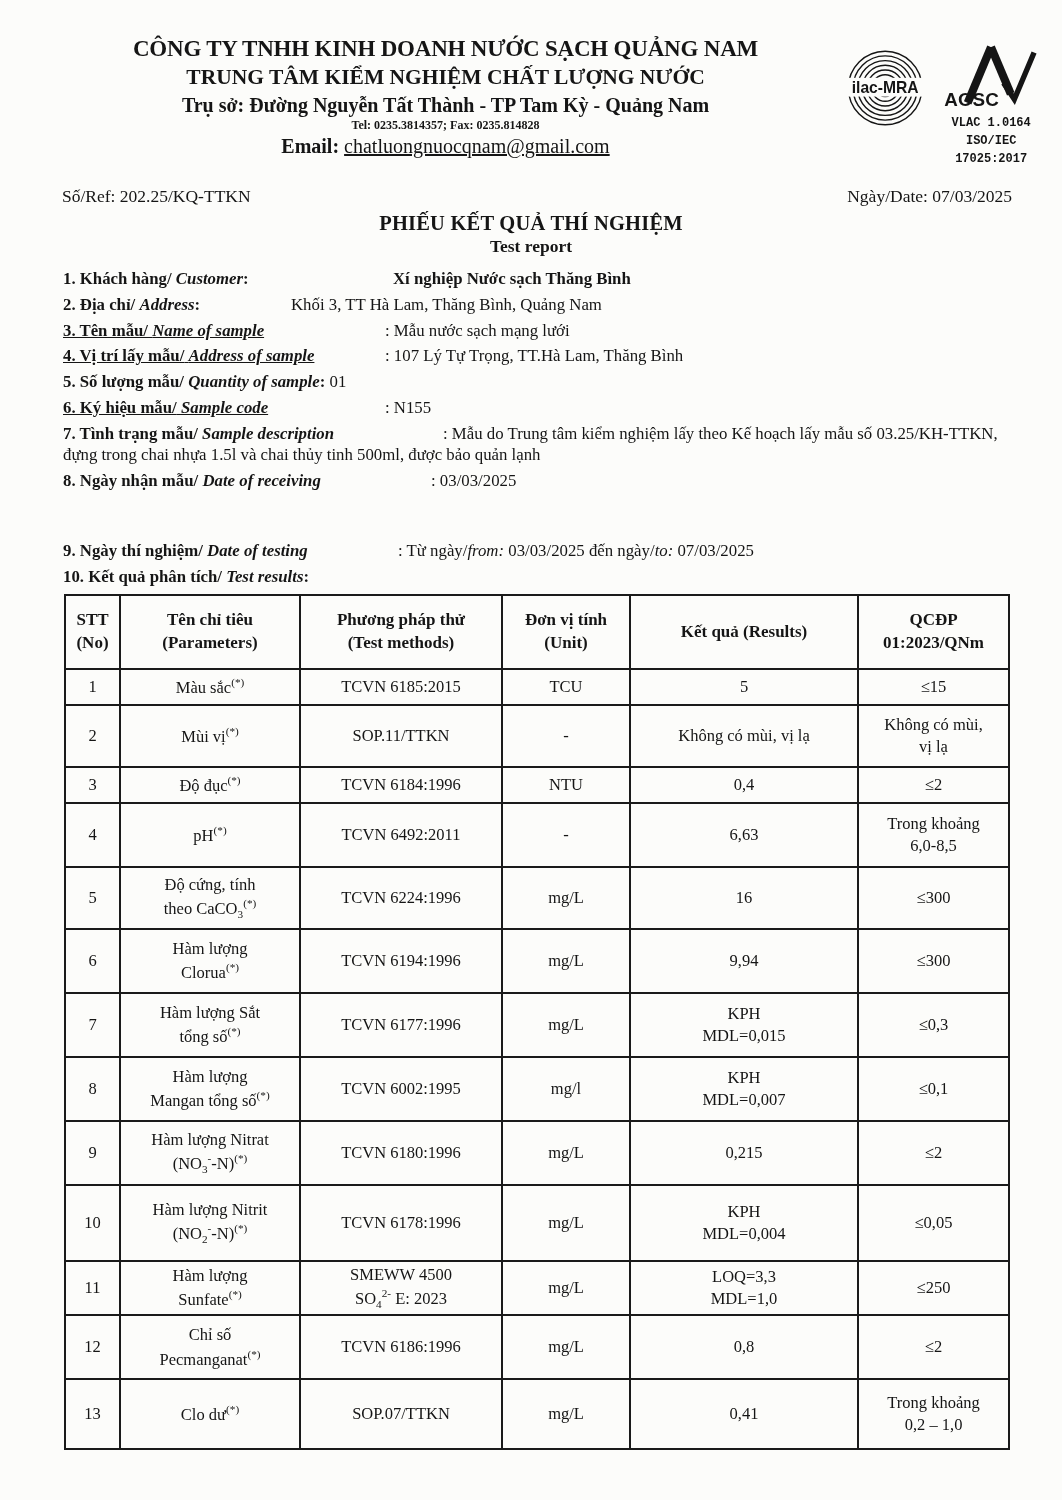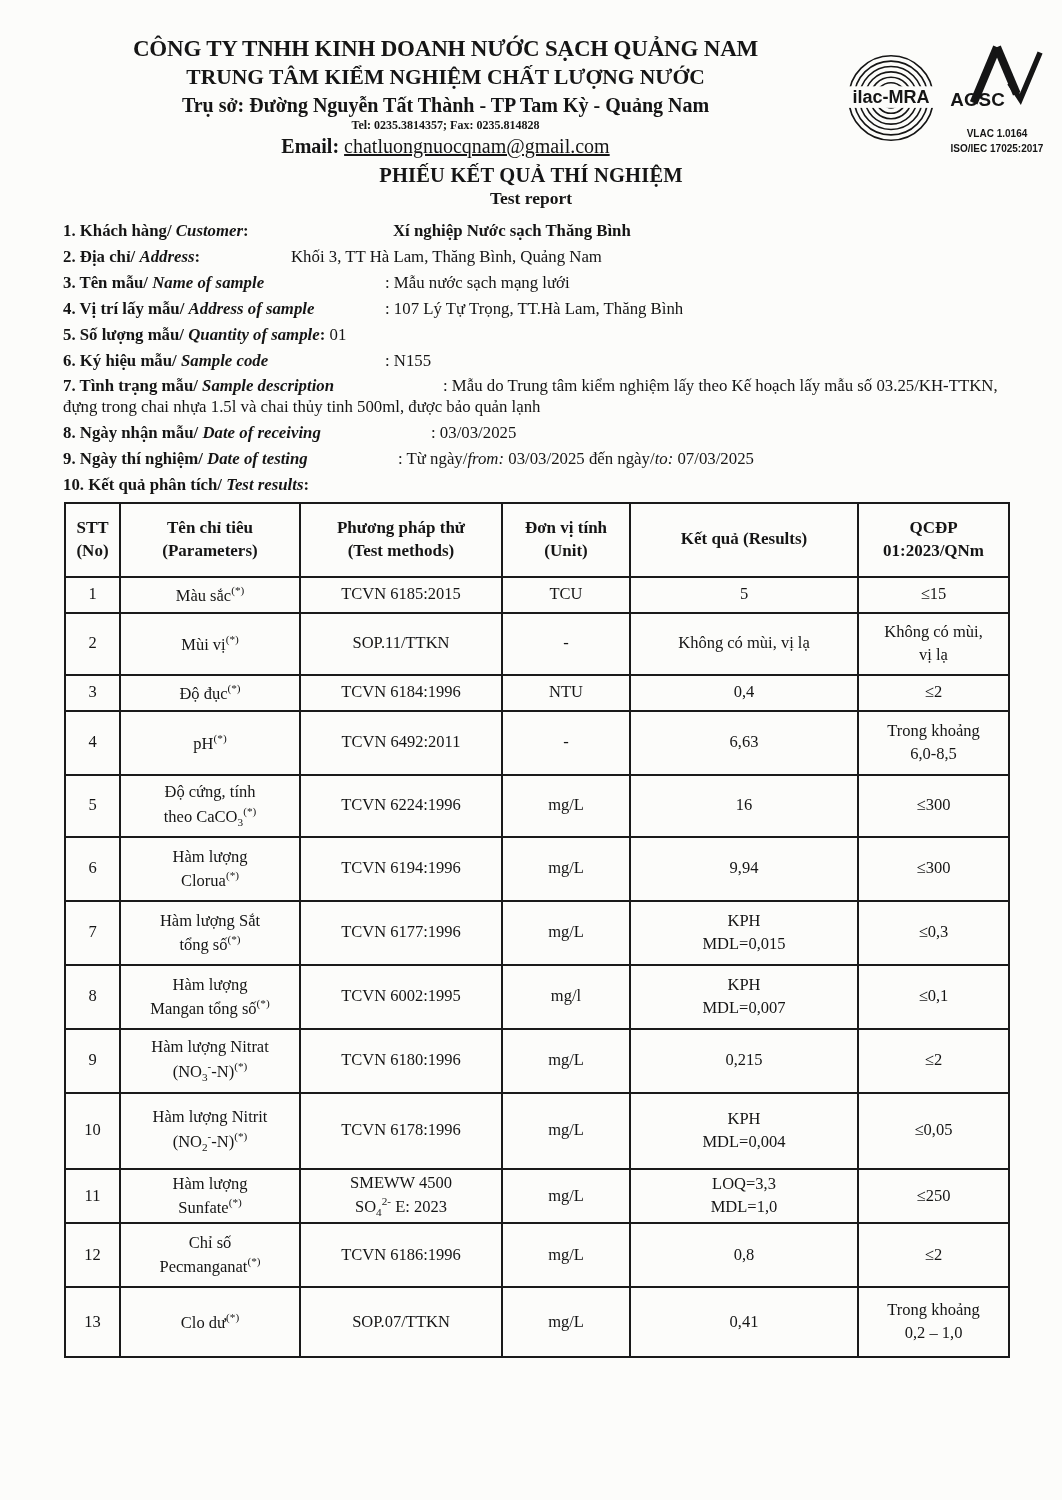--- a/index.html
+++ b/index.html
@@ -12,35 +12,35 @@
   
   .header { display:flex; align-items:flex-start; padding:34px 18px 0 45px; }
   .logo-box { width:122px; flex:0 0 auto; }
   .header-center { flex:1 1 auto; text-align:center; line-height:1.30; padding:0 2px; }
   .l1 { font-size:23px; font-weight:bold; letter-spacing:-0.2px; }
   .l2 { font-size:21.5px; font-weight:bold; }
   .l3 { font-size:20px; font-weight:bold; }
   .l4 { font-size:12px; font-weight:bold; }
   .l5 { font-size:20px; font-weight:bold; }
   .email-link { font-weight:normal; text-decoration:underline; color:#151515; }
-  .certs { width:198px; flex:0 0 auto; display:flex; gap:14px; padding-top:6px;align-items:center; }
+  .certs { width:198px; flex:0 0 auto; display:flex; gap:14px; padding-top:6px; }
   .aosc-wrap { display:flex; flex-direction:column; align-items:center; }
-  .cert-sub { font-family:Liberation Sans, sans-serif; font-size:10px; font-weight:bold;
-              line-height:1.5; text-align:center; white-space:pre-line; margin-top:16px; }
+  .cert-sub { font-family:Liberation Mono, monospace; font-size:12px; font-weight:bold;
+              line-height:1.5; text-align:center; white-space:pre-line; margin-top:4px; }
   
   .ref-row { display:flex; justify-content:space-between; padding:18px 50px 0 62px; font-size:17.5px; }
   .title    { text-align:center; font-size:20.5px; font-weight:bold; margin-top:5px; letter-spacing:0.2px; }
   .subtitle { text-align:center; font-size:17.5px; font-weight:bold; margin-top:1px; }
   
   .info { padding:12px 48px 0 63px; font-size:16.8px; }
   .info-item { margin-bottom:5px; line-height:1.24; }
   .lab { display:inline-block; font-weight:bold; }
   .lab i { font-style:italic; }
-  .w330 { min-width:330px; } .w228 { min-width:228px; } .w322 { min-width:322px; }
-  .w380 { min-width:380px; } .w368 { min-width:368px; } .w335 { min-width:335px; }
+  .w330 { min-width:330px; } .w228 { min-width:228px; } .w322 { min-width:322px;text-decoration:underline; }
+  .w380 { min-width:380px; } .w368 { min-width:368px; } .w335 { min-width:335px;margin-top:45px; }
   .val { font-weight:normal; }
   .vb  { font-weight:bold; }
   .val i { font-style:italic; }
   
   table.results { border-collapse:collapse; margin:6px 0 0 64px; table-layout:fixed; }
   .results th, .results td {
     border:2px solid #1a1a1a; text-align:center; vertical-align:middle;
     padding:2px 4px; white-space:pre-line; overflow:hidden;
   }
   .results th { font-size:17px; font-weight:bold; line-height:1.35; }
@@ -92,20 +92,24 @@
           <path d="M52 8 L74 60" stroke="#151515" stroke-width="9" fill="none"></path>
           <path d="M66 48 L78 66 L100 14" stroke="#151515" stroke-width="6" fill="none"></path>
           <text x="0" y="74" font-family="Liberation Sans, sans-serif" font-size="21" font-weight="bold">AOSC</text>
         </svg>
         <div class="cert-sub">VLAC 1.0164
 ISO/IEC 17025:2017</div>
       </div>
     </div>
   </div>
 
+  <div class="ref-row">
+    <span>Số/Ref: 202.25/KQ-TTKN</span>
+    <span>Ngày/Date: 07/03/2025</span>
+  </div>
 
   <div class="title">PHIẾU KẾT QUẢ THÍ NGHIỆM</div>
   <div class="subtitle">Test report</div>
 
   <div class="info">
 
     <div class="info-item">
       <span class="lab w330"><span>1. Khách hàng/</span> <i>Customer</i><span>:</span></span><span class="val vb">Xí nghiệp Nước sạch Thăng Bình</span>
     </div>
 

